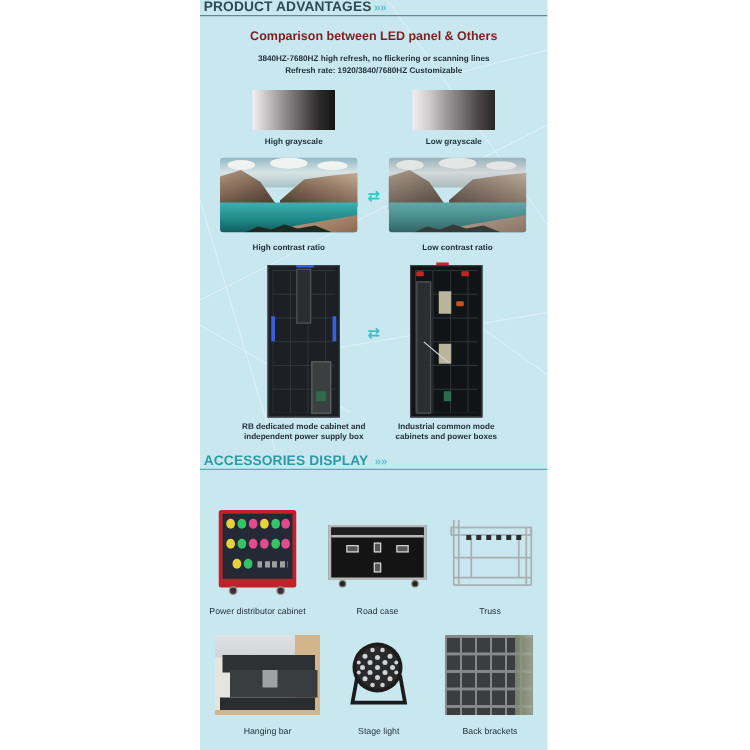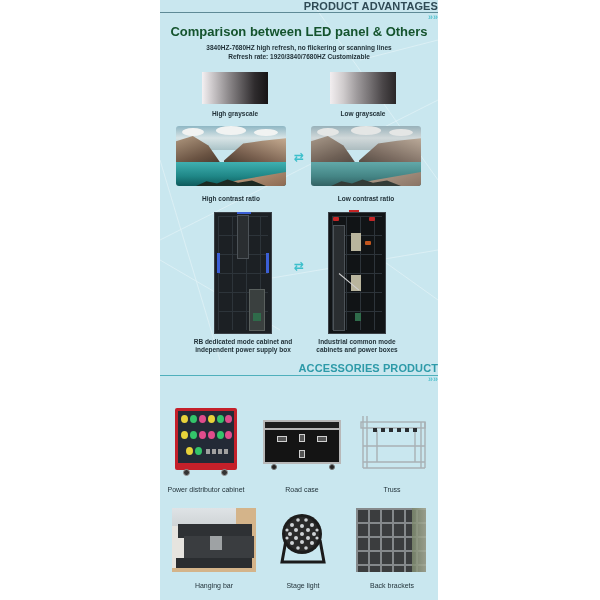--- a/index.html
+++ b/index.html
@@ -12,37 +12,37 @@
       overflow: hidden;
     }
     .bg-lines {
       position: absolute; inset: 0; pointer-events: none;
     }
 
     
     .section-head {
       position: absolute; left: 0; width: 278px; height: 13px;
       border-bottom: 1px solid #5e8a96;
-      display: flex; align-items: flex-end; flex-direction: column;
+      display: flex; align-items: flex-end;
     }
     .section-head .label {
       font-size: 11px; font-weight: bold; letter-spacing: 0.1px;
       line-height: 12px; padding-left: 3px;
     }
     .section-head .chev { font-size: 9px; font-weight: bold; margin-left: 2px; line-height: 11px; }
     #sec1 { top: 0; }
     #sec1 .label { color: #2f4a55; }
     #sec1 .chev { color: #5bc4d0; }
     #sec2 { top: 362px; height: 14px; border-bottom-color: #4fb0bc; }
     #sec2 .label { color: #2d9aa8; }
     #sec2 .chev { color: #5bc4d0; }
 
     .comp-title {
       position: absolute; top: 24px; left: 0; width: 278px; text-align: center;
-      font-size: 13px; font-weight: bold; color: #14532d;
+      font-size: 10px; font-weight: bold; color: #7f1d1d;
     }
     .sub {
       position: absolute; left: 0; width: 278px; text-align: center;
       font-size: 6.5px; color: #1e2e35; font-weight: bold;
     }
     #sub1 { top: 44px; }
     #sub2 { top: 53px; }
 
     .caption {
       position: absolute; text-align: center; font-size: 6.5px; color: #1e2e35;
@@ -224,21 +224,21 @@
   <div class="caption" style="left:28px; top:338px; width:110px;">
     <div>RB dedicated mode cabinet and</div>
     <div>independent power supply box</div>
   </div>
   <div class="caption" style="left:142px; top:338px; width:110px;">
     <div>Industrial common mode</div>
     <div>cabinets and power boxes</div>
   </div>
 
   <div class="section-head" id="sec2">
-    <span class="label">ACCESSORIES PRODUCT</span>
+    <span class="label">ACCESSORIES DISPLAY</span>
     <span class="chev" style="margin-left:5px;">»»</span>
   </div>
 
 
   <div class="acc-img" id="acc-power">
     <div class="inner">
       <div class="plug" style="left:3px;top:4px;background:#e8d23a;"></div>
       <div class="plug" style="left:12px;top:4px;background:#33c46a;"></div>
       <div class="plug" style="left:21px;top:4px;background:#e04c8c;"></div>
       <div class="plug" style="left:30px;top:4px;background:#e8d23a;"></div>

